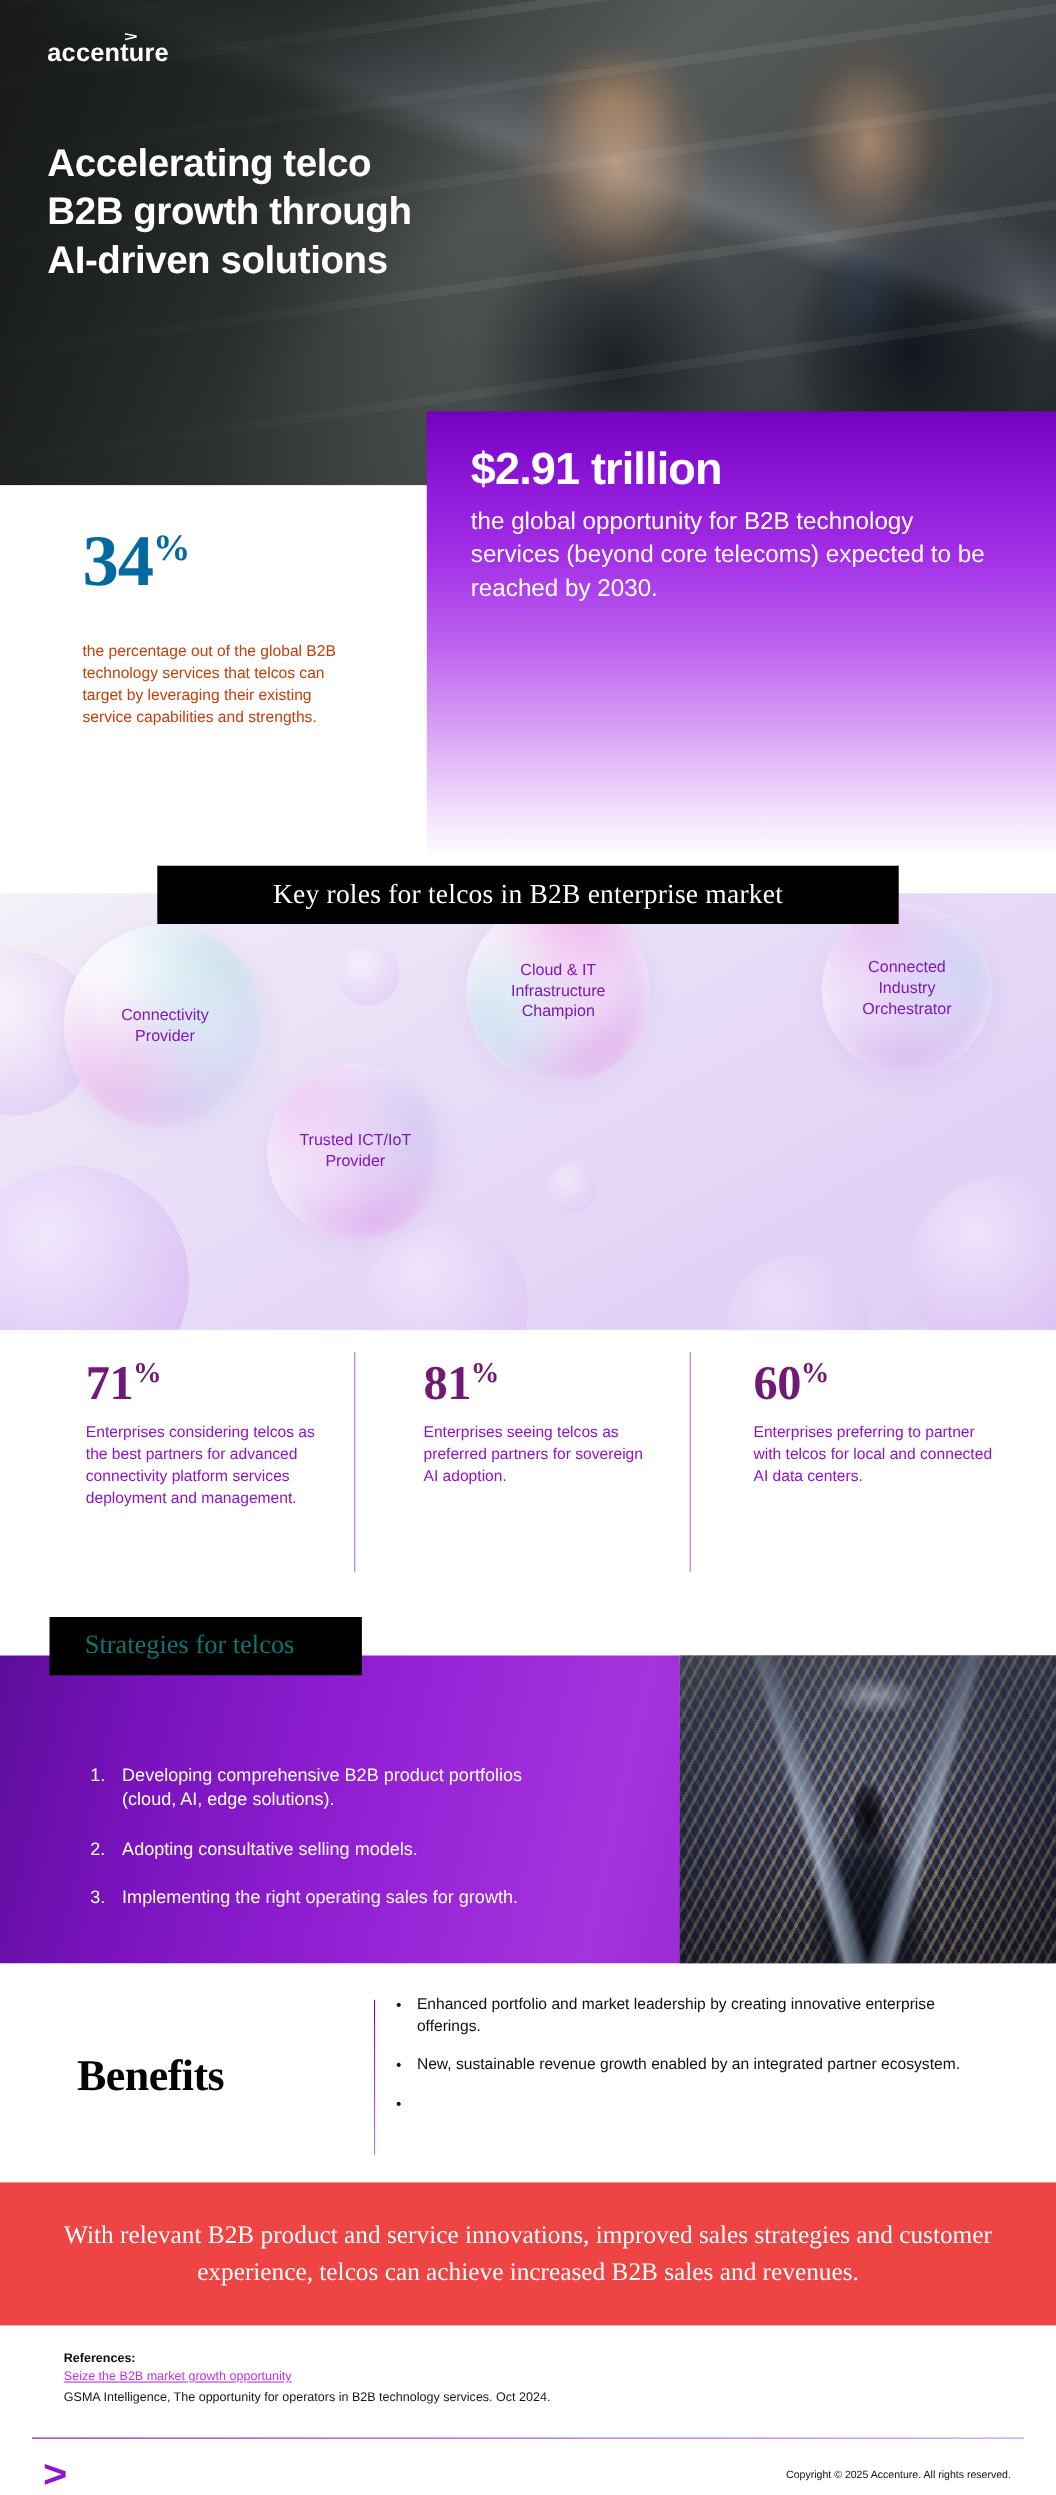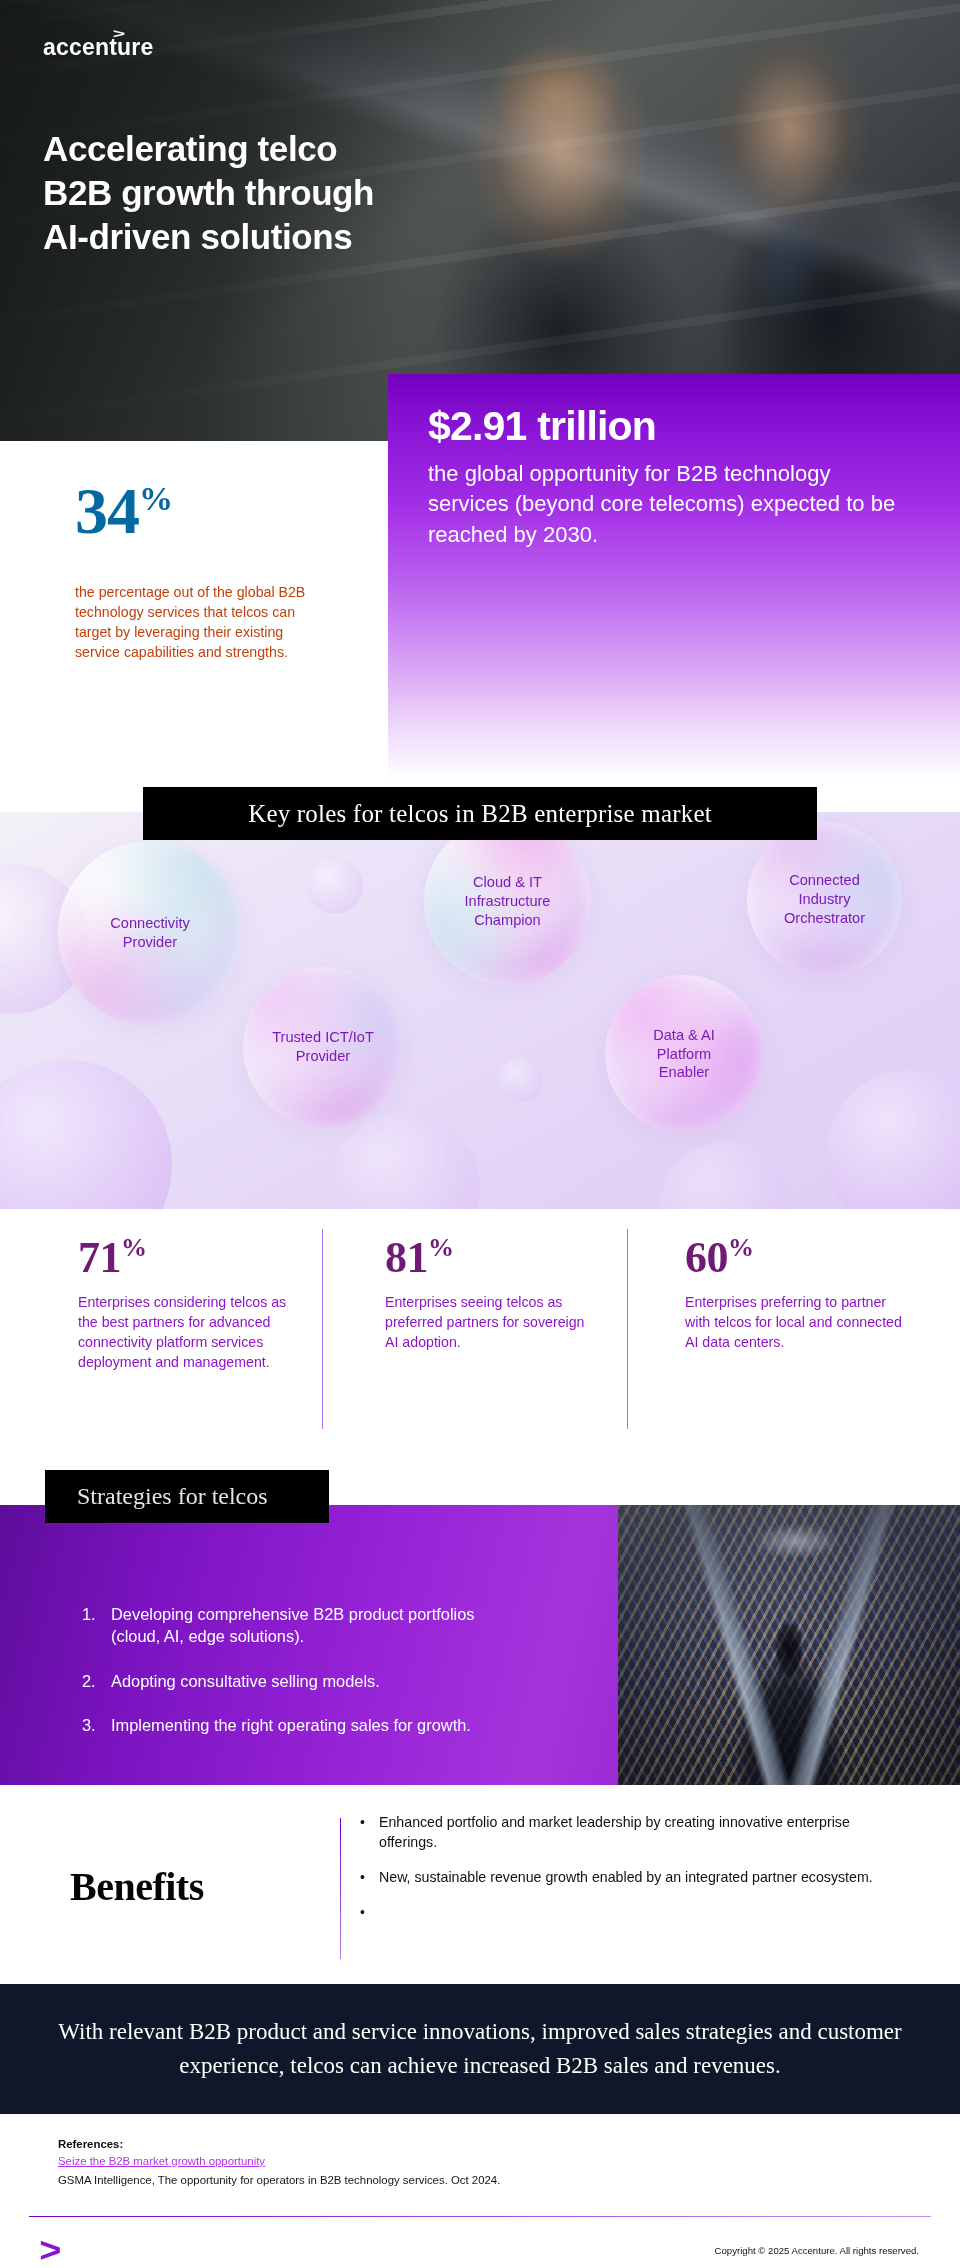--- a/index.html
+++ b/index.html
@@ -92,21 +92,21 @@
   .stat { position:absolute; top:26px; }
   .stat-num { font-family:"Liberation Serif", serif; color:#701a75; font-weight:700;
               font-size:44px; line-height:1; letter-spacing:-0.5px; }
   .stat-num sup { font-size:26px; vertical-align:super; }
   .stat-txt { margin-top:12px; color:#9013c6; font-size:14.2px; line-height:1.42; }
   .vdiv { position:absolute; top:20px; width:1.4px; height:200px; background:#b36fe0; }
 
   
   .banner-strat { position:absolute; left:45px; top:1470px; width:284px; height:53px; z-index:6;
                   background:#000; display:flex; align-items:center; padding-left:32px; }
-  .banner-strat span { font-family:"Liberation Serif", serif; color:#e5e5e5; font-size:24px; }
+  .banner-strat span { font-family:"Liberation Serif", serif; color:#0f766e; font-size:24px; }
   .strat { position:absolute; left:0; top:1505px; width:960px; height:280px;
            background:linear-gradient(103deg,#5d0d9b 0%,#7a13bf 16%,#9522d6 38%,#a534dd 58%,#8d1bc9 80%,#7a10b5 100%); }
   .strat-photo { position:absolute; right:0; top:0; width:342px; height:280px; overflow:hidden;
     background:
       
       linear-gradient(74deg, rgba(0,0,0,0) 34%, rgba(172,186,205,0.80) 36%, rgba(140,156,180,0.55) 39%, rgba(0,0,0,0) 41%),
       linear-gradient(-74deg, rgba(0,0,0,0) 34%, rgba(172,186,205,0.80) 36%, rgba(140,156,180,0.55) 39%, rgba(0,0,0,0) 41%),
       
       radial-gradient(ellipse 70px 140px at 171px 260px, rgba(8,10,18,0.92) 0%, rgba(12,16,28,0.70) 55%, rgba(0,0,0,0) 80%),
       
@@ -129,21 +129,21 @@
   .benefits { position:absolute; left:0; top:1785px; width:960px; height:199px; background:#fff; }
   .ben-title { position:absolute; left:58px; top:78px; font-family:"Liberation Serif", serif;
                font-weight:700; font-size:40px; color:#050505; letter-spacing:-0.5px;margin-left:12px; }
   .ben-rule { position:absolute; left:340px; top:33px; width:1.4px; height:141px;
               background:linear-gradient(180deg,#7500c0,#b97de0); }
   .ben-list { position:absolute; left:360px; top:28px; width:545px; }
   .ben-item { display:flex; margin-bottom:15px; font-size:14.2px; line-height:1.40; color:#111; }
   .ben-bullet { width:19px; flex:0 0 19px; font-size:14px; line-height:1.40; }
 
   
-  .closing { position:absolute; left:0; top:1984px; width:960px; height:130px; background:#0f172a;
+  .closing { position:absolute; left:0; top:1984px; width:960px; height:130px; background:#ef4444;
              display:flex; align-items:center; justify-content:center; }
   .closing p { font-family:"Liberation Serif", serif; color:#fff; font-size:23px;
                line-height:1.48; text-align:center; width:856px; }
 
   
   .refs { position:absolute; left:58px; top:2138px; width:840px; }
   .refs-h { font-size:11.4px; font-weight:700; color:#0d0d0d; }
   .refs-link { display:inline-block; margin-top:5px; font-size:11.4px; color:#b832e8;
                text-decoration:underline; }
   .refs-src { margin-top:5px; font-size:11.4px; color:#161616; }
@@ -220,28 +220,20 @@
 
     <div class="bubble" style="left:243px;top:155px;width:160px;height:160px;">
       <div class="inner" style="background:
         radial-gradient(circle at 28% 26%, rgba(226,164,240,0.60) 0%, rgba(0,0,0,0) 46%),
         radial-gradient(circle at 76% 34%, rgba(182,176,238,0.52) 0%, rgba(0,0,0,0) 46%),
         radial-gradient(circle at 60% 84%, rgba(216,140,232,0.55) 0%, rgba(0,0,0,0) 50%),
         radial-gradient(circle at 46% 52%, rgba(255,255,255,0.58) 0%, rgba(255,255,255,0) 56%);"></div>
       <div class="bubble-label">Trusted ICT/IoT<br>Provider</div>
     </div>
 
-    <div class="bubble" style="left:605px;top:163px;width:158px;height:158px;">
-      <div class="inner" style="background:
-        radial-gradient(circle at 30% 28%, rgba(230,140,238,0.66) 0%, rgba(0,0,0,0) 46%),
-        radial-gradient(circle at 78% 50%, rgba(220,120,236,0.58) 0%, rgba(0,0,0,0) 46%),
-        radial-gradient(circle at 50% 86%, rgba(226,150,240,0.55) 0%, rgba(0,0,0,0) 50%),
-        radial-gradient(circle at 50% 44%, rgba(255,255,255,0.50) 0%, rgba(255,255,255,0) 54%);"></div>
-      <div class="bubble-label">Data &amp; AI<br>Platform<br>Enabler</div>
-    </div>
   </div>
 
   <div class="banner-roles">
     <span>Key roles for telcos in B2B enterprise market</span>
   </div>
 
   <div class="stats3">
     <div class="stat" style="left:78px;width:225px;">
       <div class="stat-num">
         <span>71</span><sup>%</sup>

